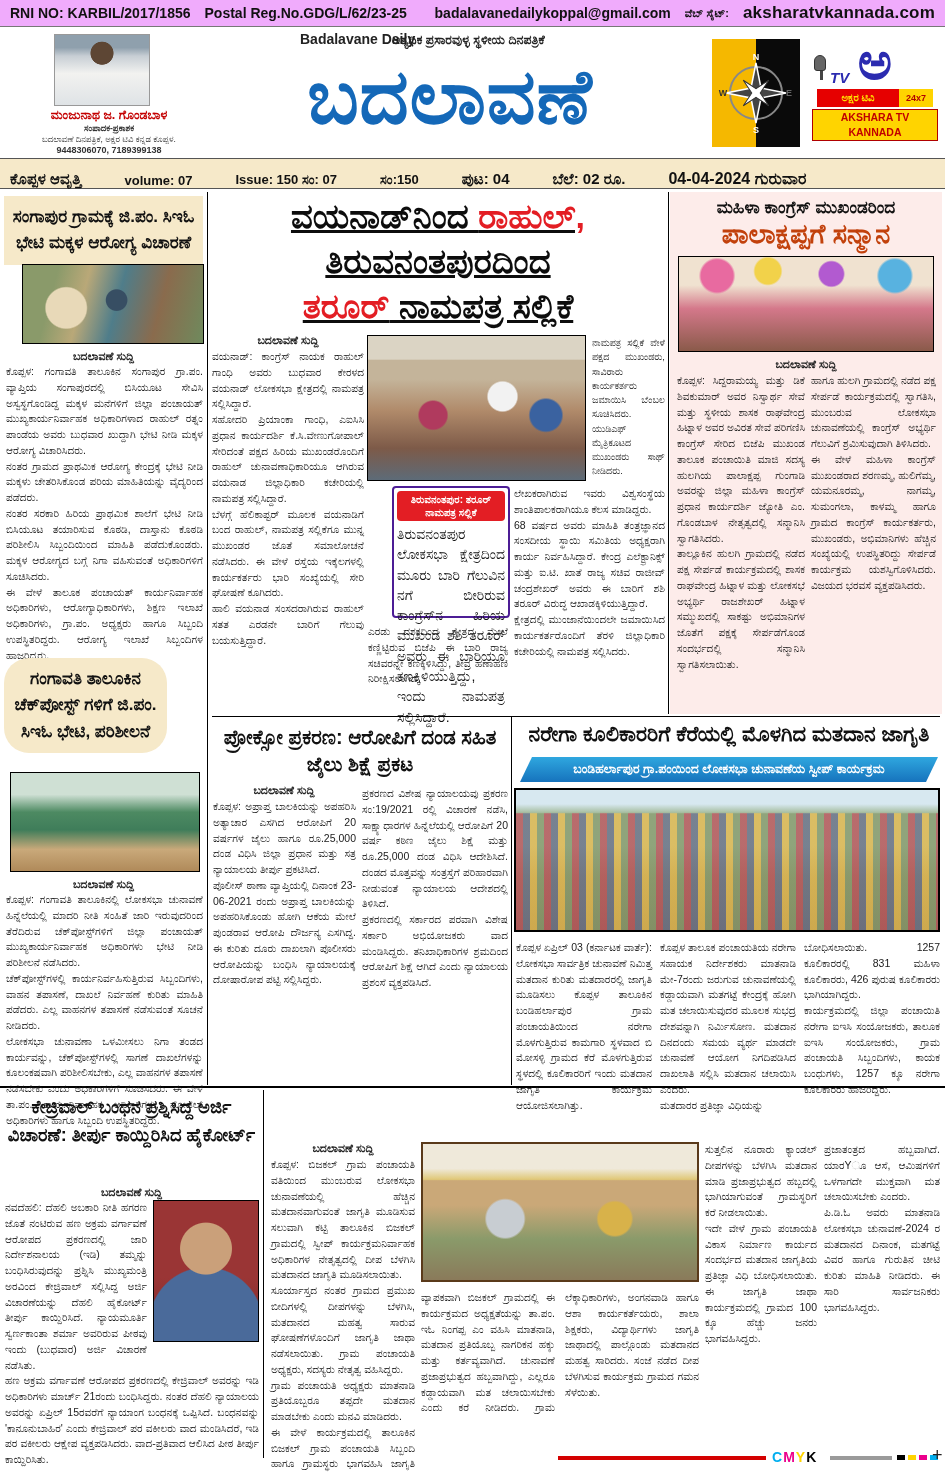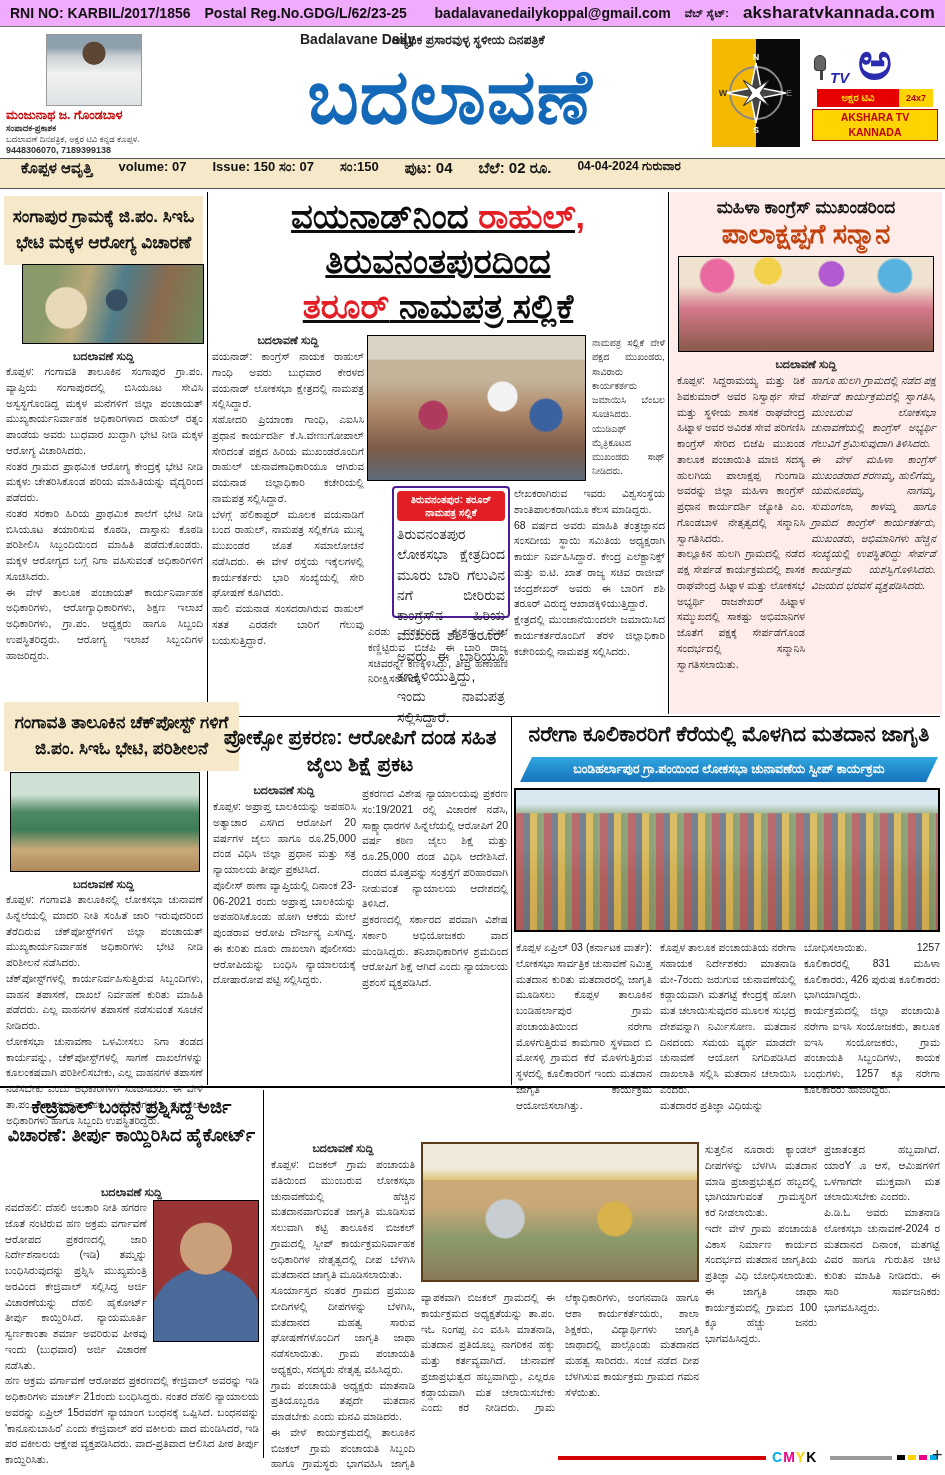--- a/index.html
+++ b/index.html
@@ -17,21 +17,21 @@
   
   #topbar { top:0; left:0; width:945px; height:27px; display:flex; align-items:center; gap:14px; padding:0 10px; border-bottom:1px solid #777; background:#f0abfc; }
   #topbar .t1 { font-weight:bold; font-size:14px; }
   #topbar .t2 { font-weight:bold; font-size:14px; }
   #topbar .t3 { font-weight:bold; font-size:14px; }
   #topbar .t4 { font-weight:bold; font-size:11px; }
   #topbar .t5 { font-weight:bold; font-size:17px; letter-spacing:.2px; }
 
   
   #masthead { top:27px; left:0; width:945px; height:131px; background:#fff; }
-  #editor-box { left:6px; top:3px; width:190px; height:126px; }
+  #editor-box { left:14px; top:3px; width:190px; height:126px; text-align:center; }
   #editor-photo { left:40px; top:4px; width:96px; height:72px;
       background:
         radial-gradient(circle at 50% 26%, #5d4634 0 16%, transparent 17%),
         linear-gradient(180deg,#8fa0ad 0 18%, #c7ced4 30%, #f2f2f0 55%, #dfe3e6 100%);
       border:1px solid #999; }
   .ed-name { margin-top:78px; color:#c40000; font-weight:bold; font-size:12.5px; }
   .ed-role { font-size:8.5px; font-weight:bold; color:#333; }
   .ed-org  { font-size:8.5px; color:#333; }
   .ed-ph   { font-size:9px; font-weight:bold; color:#333; }
   #daily-en { left:300px; top:4px; font-weight:bold; font-size:14px; color:#222; }
@@ -45,24 +45,24 @@
   #akshara .redbox { display:flex; width:116px; margin:2px auto 0; height:18px; }
   #akshara .redbox .l { flex:1; background:#e60000; color:#ffe000; font-weight:bold; font-size:10px; line-height:18px; }
   #akshara .redbox .r { width:34px; background:#ffd400; color:#b00000; font-weight:800; font-size:9px; line-height:18px; }
   #akshara .banner { width:126px; margin-top:2px; background:#ffd400; color:#c00000; font-weight:800; font-size:10.5px; line-height:15px; border:1px solid #b00000; }
   #mic { position:absolute; left:2px; top:20px; width:14px; height:26px; }
   #mic .cap { width:12px; height:16px; background:#666; border-radius:6px 6px 3px 3px; border:1px solid #333; }
   #mic .stem { width:3px; height:9px; background:#444; margin:0 auto; }
 
   
   #infobar { top:158px; left:0; width:945px; height:31px; background:#f6e9c9; border-top:1px solid #555; border-bottom:1px solid #555;
-      display:flex; align-items:flex-start; gap:26px; padding:0 21px; }
+      display:flex; align-items:flex-end; gap:43px; padding:0 10px; }
   #infobar .e  { font-weight:bold; font-size:15px; }
   #infobar .v  { font-weight:bold; font-size:13px; }
-  #infobar .d  { font-weight:bold; font-size:12px; }
+  #infobar .d  { font-weight:bold; font-size:16px; }
 
   .cream-head { background:#f6e9c9; font-weight:bold; text-align:center; font-size:17px; line-height:1.55; padding:8px 4px; }
   .red { color:#e31e24; }
 
   
   #main-headline { left:212px; top:194px; width:452px; text-align:center; font-weight:800; font-size:34px; line-height:1.32; color:#0d0d0d;text-decoration:underline; }
 
   
   #redbox { left:392px; top:486px; width:118px; height:132px; border:2px solid #4c1d95; border-radius:4px; padding:3px; }
   #redbox .lbl { background:#e31e24; color:#fff; font-weight:bold; font-size:10px; line-height:1.3; text-align:center; border-radius:4px; padding:2px 2px; }
@@ -194,21 +194,21 @@
   <div class="abs" id="regmark">+</div>
 
   <div class="abs cream-head" style="left:4px; top:196px; width:199px;">ಸಂಗಾಪುರ ಗ್ರಾಮಕ್ಕೆ ಜಿ.ಪಂ. ಸಿಇಓ ಭೇಟಿ ಮಕ್ಕಳ ಆರೋಗ್ಯ ವಿಚಾರಣೆ</div>
   <div class="abs photo ph-sangapura" style="left:22px; top:264px; width:182px; height:80px;"></div>
   <div class="abs byline" style="left:4px; top:350px; width:199px;">ಬದಲಾವಣೆ ಸುದ್ದಿ</div>
   <div class="abs body-txt" style="left:6px; top:364px; width:197px; height:298px;">ಕೊಪ್ಪಳ: ಗಂಗಾವತಿ ತಾಲೂಕಿನ ಸಂಗಾಪುರ ಗ್ರಾ.ಪಂ. ವ್ಯಾಪ್ತಿಯ ಸಂಗಾಪುರದಲ್ಲಿ ಬಿಸಿಯೂಟ ಸೇವಿಸಿ ಅಸ್ವಸ್ಥಗೊಂಡಿದ್ದ ಮಕ್ಕಳ ಮನೆಗಳಿಗೆ ಜಿಲ್ಲಾ ಪಂಚಾಯತ್ ಮುಖ್ಯಕಾರ್ಯನಿರ್ವಾಹಕ ಅಧಿಕಾರಿಗಳಾದ ರಾಹುಲ್ ರತ್ನಂ ಪಾಂಡೆಯ ಅವರು ಬುಧವಾರ ಖುದ್ದಾಗಿ ಭೇಟಿ ನೀಡಿ ಮಕ್ಕಳ ಆರೋಗ್ಯ ವಿಚಾರಿಸಿದರು.
     ನಂತರ ಗ್ರಾಮದ ಪ್ರಾಥಮಿಕ ಆರೋಗ್ಯ ಕೇಂದ್ರಕ್ಕೆ ಭೇಟಿ ನೀಡಿ ಮಕ್ಕಳು ಚೇತರಿಸಿಕೊಂಡ ಪರಿಯ ಮಾಹಿತಿಯನ್ನು ವೈದ್ಯರಿಂದ ಪಡೆದರು.
     ನಂತರ ಸರಕಾರಿ ಹಿರಿಯ ಪ್ರಾಥಮಿಕ ಶಾಲೆಗೆ ಭೇಟಿ ನೀಡಿ ಬಿಸಿಯೂಟ ತಯಾರಿಸುವ ಕೊಠಡಿ, ದಾಸ್ತಾನು ಕೊಠಡಿ ಪರಿಶೀಲಿಸಿ ಸಿಬ್ಬಂದಿಯಿಂದ ಮಾಹಿತಿ ಪಡೆದುಕೊಂಡರು. ಮಕ್ಕಳ ಆರೋಗ್ಯದ ಬಗ್ಗೆ ನಿಗಾ ವಹಿಸುವಂತೆ ಅಧಿಕಾರಿಗಳಿಗೆ ಸೂಚಿಸಿದರು.
     ಈ ವೇಳೆ ತಾಲೂಕ ಪಂಚಾಯತ್ ಕಾರ್ಯನಿರ್ವಾಹಕ ಅಧಿಕಾರಿಗಳು, ಆರೋಗ್ಯಾಧಿಕಾರಿಗಳು, ಶಿಕ್ಷಣ ಇಲಾಖೆ ಅಧಿಕಾರಿಗಳು, ಗ್ರಾ.ಪಂ. ಅಧ್ಯಕ್ಷರು ಹಾಗೂ ಸಿಬ್ಬಂದಿ ಉಪಸ್ಥಿತರಿದ್ದರು. ಆರೋಗ್ಯ ಇಲಾಖೆ ಸಿಬ್ಬಂದಿಗಳ ಹಾಜರಿದ್ದರು.</div>
 
-  <div class="abs cream-head" style="left:4px; top:702px; width:235px;">ಗಂಗಾವತಿ ತಾಲೂಕಿನ ಚೆಕ್‌ಪೋಸ್ಟ್ ಗಳಿಗೆ ಜಿ.ಪಂ. ಸಿಇಓ ಭೇಟಿ, ಪರಿಶೀಲನೆ</div>
+  <div class="abs cream-head" style="left:4px; top:658px; width:163px;border-radius:25px;">ಗಂಗಾವತಿ ತಾಲೂಕಿನ ಚೆಕ್‌ಪೋಸ್ಟ್ ಗಳಿಗೆ ಜಿ.ಪಂ. ಸಿಇಓ ಭೇಟಿ, ಪರಿಶೀಲನೆ</div>
   <div class="abs photo ph-checkpost" style="left:10px; top:772px; width:190px; height:100px;"></div>
   <div class="abs byline" style="left:4px; top:878px; width:199px;">ಬದಲಾವಣೆ ಸುದ್ದಿ</div>
   <div class="abs body-txt" style="left:6px; top:892px; width:197px; height:190px;">ಕೊಪ್ಪಳ: ಗಂಗಾವತಿ ತಾಲೂಕಿನಲ್ಲಿ ಲೋಕಸಭಾ ಚುನಾವಣೆ ಹಿನ್ನೆಲೆಯಲ್ಲಿ ಮಾದರಿ ನೀತಿ ಸಂಹಿತೆ ಜಾರಿ ಇರುವುದರಿಂದ ತೆರೆದಿರುವ ಚೆಕ್‌ಪೋಸ್ಟ್‌ಗಳಿಗೆ ಜಿಲ್ಲಾ ಪಂಚಾಯತ್ ಮುಖ್ಯಕಾರ್ಯನಿರ್ವಾಹಕ ಅಧಿಕಾರಿಗಳು ಭೇಟಿ ನೀಡಿ ಪರಿಶೀಲನೆ ನಡೆಸಿದರು.
     ಚೆಕ್‌ಪೋಸ್ಟ್‌ಗಳಲ್ಲಿ ಕಾರ್ಯನಿರ್ವಹಿಸುತ್ತಿರುವ ಸಿಬ್ಬಂದಿಗಳು, ವಾಹನ ತಪಾಸಣೆ, ದಾಖಲೆ ನಿರ್ವಹಣೆ ಕುರಿತು ಮಾಹಿತಿ ಪಡೆದರು. ಎಲ್ಲ ವಾಹನಗಳ ತಪಾಸಣೆ ನಡೆಸುವಂತೆ ಸೂಚನೆ ನೀಡಿದರು.
     ಲೋಕಸಭಾ ಚುನಾವಣಾ ಒಳಮೀಸಲು ನಿಗಾ ತಂಡದ ಕಾರ್ಯವನ್ನು, ಚೆಕ್‌ಪೋಸ್ಟ್‌ಗಳಲ್ಲಿ ಸಾಗಣೆ ದಾಖಲೆಗಳನ್ನು ಕೂಲಂಕಷವಾಗಿ ಪರಿಶೀಲಿಸಬೇಕು, ಎಲ್ಲ ವಾಹನಗಳ ತಪಾಸಣೆ ನಡೆಸಬೇಕು ಎಂದು ಅಧಿಕಾರಿಗಳಿಗೆ ಸೂಚಿಸಿದರು. ಈ ವೇಳೆ ತಾ.ಪಂ. ಕಾರ್ಯನಿರ್ವಾಹಕ ಅಧಿಕಾರಿಗಳು, ನೋಡಲ್ ಅಧಿಕಾರಿಗಳು ಹಾಗೂ ಸಿಬ್ಬಂದಿ ಉಪಸ್ಥಿತರಿದ್ದರು.</div>
 
   <div id="main-headline" class="abs">
     <span>ವಯನಾಡ್‌ನಿಂದ </span><span class="red">ರಾಹುಲ್,</span><br>
     <span>ತಿರುವನಂತಪುರದಿಂದ</span><br>
     <span class="red">ತರೂರ್</span><span> ನಾಮಪತ್ರ ಸಲ್ಲಿಕೆ</span>
@@ -229,21 +229,21 @@
     ಕ್ಷೇತ್ರದಲ್ಲಿ ಮುಂಜಾನೆಯಿಂದಲೇ ಜಮಾಯಿಸಿದ ಕಾರ್ಯಕರ್ತರೊಂದಿಗೆ ತೆರಳಿ ಜಿಲ್ಲಾಧಿಕಾರಿ ಕಚೇರಿಯಲ್ಲಿ ನಾಮಪತ್ರ ಸಲ್ಲಿಸಿದರು.</div>
   <div class="abs body-txt" style="left:368px; top:624px; width:140px; height:88px;">ಎರಡು ದಶಕದಿಂದ ಕ್ಷೇತ್ರದ ಮೇಲೆ ಕಣ್ಣಿಟ್ಟಿರುವ ಬಿಜೆಪಿ ಈ ಬಾರಿ ರಾಜ್ಯ ಸಚಿವರನ್ನೇ ಕಣಕ್ಕಿಳಿಸಿದ್ದು, ತೀವ್ರ ಹಣಾಹಣಿ ನಿರೀಕ್ಷಿಸಲಾಗಿದೆ.</div>
 
   <div id="mahila" class="abs">
     <div class="h1">ಮಹಿಳಾ ಕಾಂಗ್ರೆಸ್ ಮುಖಂಡರಿಂದ</div>
     <div class="h2">ಪಾಲಾಕ್ಷಪ್ಪಗೆ ಸನ್ಮಾನ</div>
     <div class="photo ph-palakshappa" style="position:absolute; left:8px; top:64px; width:256px; height:96px;"></div>
     <div class="byline" style="position:absolute; left:0; top:166px; width:272px;">ಬದಲಾವಣೆ ಸುದ್ದಿ</div>
     <div class="body-txt" style="position:absolute; left:7px; top:181px; width:128px; height:334px;">ಕೊಪ್ಪಳ: ಸಿದ್ದರಾಮಯ್ಯ ಮತ್ತು ಡಿಕೆ ಶಿವಕುಮಾರ್ ಅವರ ನಿಸ್ವಾರ್ಥ ಸೇವೆ ಮತ್ತು ಸ್ಥಳೀಯ ಶಾಸಕ ರಾಘವೇಂದ್ರ ಹಿಟ್ನಾಳ ಅವರ ಅವಿರತ ಸೇವೆ ಪರಿಗಣಿಸಿ ಕಾಂಗ್ರೆಸ್ ಸೇರಿದ ಬಿಜೆಪಿ ಮುಖಂಡ ತಾಲೂಕ ಪಂಚಾಯಿತಿ ಮಾಜಿ ಸದಸ್ಯ ಹುಲಗಿಯ ಪಾಲಾಕ್ಷಪ್ಪ ಗುಂಗಾಡಿ ಅವರನ್ನು ಜಿಲ್ಲಾ ಮಹಿಳಾ ಕಾಂಗ್ರೆಸ್ ಪ್ರಧಾನ ಕಾರ್ಯದರ್ಶಿ ಜ್ಯೋತಿ ಎಂ. ಗೊಂಡಬಾಳ ನೇತೃತ್ವದಲ್ಲಿ ಸನ್ಮಾನಿಸಿ ಸ್ವಾಗತಿಸಿದರು.
     ತಾಲ್ಲೂಕಿನ ಹುಲಗಿ ಗ್ರಾಮದಲ್ಲಿ ನಡೆದ ಪಕ್ಷ ಸೇರ್ಪಡೆ ಕಾರ್ಯಕ್ರಮದಲ್ಲಿ ಶಾಸಕ ರಾಘವೇಂದ್ರ ಹಿಟ್ನಾಳ ಮತ್ತು ಲೋಕಸಭೆ ಅಭ್ಯರ್ಥಿ ರಾಜಶೇಖರ್ ಹಿಟ್ನಾಳ ಸಮ್ಮುಖದಲ್ಲಿ ಸಾಕಷ್ಟು ಅಭಿಮಾನಿಗಳ ಜೊತೆಗೆ ಪಕ್ಷಕ್ಕೆ ಸೇರ್ಪಡೆಗೊಂಡ ಸಂದರ್ಭದಲ್ಲಿ ಸನ್ಮಾನಿಸಿ ಸ್ವಾಗತಿಸಲಾಯಿತು.</div>
-    <div class="body-txt" style="position:absolute; left:141px; top:181px; width:125px; height:334px;font-style:italic;">ಹಾಗೂ ಹುಲಗಿ ಗ್ರಾಮದಲ್ಲಿ ನಡೆದ ಪಕ್ಷ ಸೇರ್ಪಡೆ ಕಾರ್ಯಕ್ರಮದಲ್ಲಿ ಸ್ವಾಗತಿಸಿ, ಮುಂಬರುವ ಲೋಕಸಭಾ ಚುನಾವಣೆಯಲ್ಲಿ ಕಾಂಗ್ರೆಸ್ ಅಭ್ಯರ್ಥಿ ಗೆಲುವಿಗೆ ಶ್ರಮಿಸುವುದಾಗಿ ತಿಳಿಸಿದರು.
+    <div class="body-txt" style="position:absolute; left:141px; top:181px; width:125px; height:334px;">ಹಾಗೂ ಹುಲಗಿ ಗ್ರಾಮದಲ್ಲಿ ನಡೆದ ಪಕ್ಷ ಸೇರ್ಪಡೆ ಕಾರ್ಯಕ್ರಮದಲ್ಲಿ ಸ್ವಾಗತಿಸಿ, ಮುಂಬರುವ ಲೋಕಸಭಾ ಚುನಾವಣೆಯಲ್ಲಿ ಕಾಂಗ್ರೆಸ್ ಅಭ್ಯರ್ಥಿ ಗೆಲುವಿಗೆ ಶ್ರಮಿಸುವುದಾಗಿ ತಿಳಿಸಿದರು.
     ಈ ವೇಳೆ ಮಹಿಳಾ ಕಾಂಗ್ರೆಸ್ ಮುಖಂಡರಾದ ಶರಣಮ್ಮ, ಹುಲಿಗೆಮ್ಮ, ಯಮನೂರಮ್ಮ, ನಾಗಮ್ಮ, ಸುಮಂಗಲಾ, ಕಾಳಮ್ಮ ಹಾಗೂ ಗ್ರಾಮದ ಕಾಂಗ್ರೆಸ್ ಕಾರ್ಯಕರ್ತರು, ಮುಖಂಡರು, ಅಭಿಮಾನಿಗಳು ಹೆಚ್ಚಿನ ಸಂಖ್ಯೆಯಲ್ಲಿ ಉಪಸ್ಥಿತರಿದ್ದು ಸೇರ್ಪಡೆ ಕಾರ್ಯಕ್ರಮ ಯಶಸ್ವಿಗೊಳಿಸಿದರು. ವಿಜಯದ ಭರವಸೆ ವ್ಯಕ್ತಪಡಿಸಿದರು.</div>
   </div>
 
   <div class="abs" style="left:212px; top:724px; width:296px; text-align:center; font-weight:800; font-size:20px; line-height:1.35;">ಪ್ರೋಕ್ಸೋ ಪ್ರಕರಣ: ಆರೋಪಿಗೆ ದಂಡ ಸಹಿತ ಜೈಲು ಶಿಕ್ಷೆ ಪ್ರಕಟ</div>
   <div class="abs byline" style="left:212px; top:784px; width:144px;">ಬದಲಾವಣೆ ಸುದ್ದಿ</div>
   <div class="abs body-txt" style="left:213px; top:799px; width:143px; height:284px;">ಕೊಪ್ಪಳ: ಅಪ್ರಾಪ್ತ ಬಾಲಕಿಯನ್ನು ಅಪಹರಿಸಿ ಅತ್ಯಾಚಾರ ಎಸಗಿದ ಆರೋಪಿಗೆ 20 ವರ್ಷಗಳ ಜೈಲು ಹಾಗೂ ರೂ.25,000 ದಂಡ ವಿಧಿಸಿ ಜಿಲ್ಲಾ ಪ್ರಧಾನ ಮತ್ತು ಸತ್ರ ನ್ಯಾಯಾಲಯ ತೀರ್ಪು ಪ್ರಕಟಿಸಿದೆ.
     ಪೊಲೀಸ್ ಠಾಣಾ ವ್ಯಾಪ್ತಿಯಲ್ಲಿ ದಿನಾಂಕ 23-06-2021 ರಂದು ಅಪ್ರಾಪ್ತ ಬಾಲಕಿಯನ್ನು ಅಪಹರಿಸಿಕೊಂಡು ಹೋಗಿ ಆಕೆಯ ಮೇಲೆ ಪುಂಡರಾವ ಆರೋಪಿ ದೌರ್ಜನ್ಯ ಎಸಗಿದ್ದ. ಈ ಕುರಿತು ದೂರು ದಾಖಲಾಗಿ ಪೊಲೀಸರು ಆರೋಪಿಯನ್ನು ಬಂಧಿಸಿ ನ್ಯಾಯಾಲಯಕ್ಕೆ ದೋಷಾರೋಪ ಪಟ್ಟಿ ಸಲ್ಲಿಸಿದ್ದರು.</div>
   <div class="abs body-txt" style="left:362px; top:786px; width:146px; height:297px;">ಪ್ರಕರಣದ ವಿಶೇಷ ನ್ಯಾಯಾಲಯವು ಪ್ರಕರಣ ಸಂ:19/2021 ರಲ್ಲಿ ವಿಚಾರಣೆ ನಡೆಸಿ, ಸಾಕ್ಷ್ಯಾಧಾರಗಳ ಹಿನ್ನೆಲೆಯಲ್ಲಿ ಆರೋಪಿಗೆ 20 ವರ್ಷ ಕಠಿಣ ಜೈಲು ಶಿಕ್ಷೆ ಮತ್ತು ರೂ.25,000 ದಂಡ ವಿಧಿಸಿ ಆದೇಶಿಸಿದೆ. ದಂಡದ ಮೊತ್ತವನ್ನು ಸಂತ್ರಸ್ತೆಗೆ ಪರಿಹಾರವಾಗಿ ನೀಡುವಂತೆ ನ್ಯಾಯಾಲಯ ಆದೇಶದಲ್ಲಿ ತಿಳಿಸಿದೆ.
     ಪ್ರಕರಣದಲ್ಲಿ ಸರ್ಕಾರದ ಪರವಾಗಿ ವಿಶೇಷ ಸರ್ಕಾರಿ ಅಭಿಯೋಜಕರು ವಾದ ಮಂಡಿಸಿದ್ದರು. ತನಿಖಾಧಿಕಾರಿಗಳ ಶ್ರಮದಿಂದ ಆರೋಪಿಗೆ ಶಿಕ್ಷೆ ಆಗಿದೆ ಎಂದು ನ್ಯಾಯಾಲಯ ಪ್ರಶಂಸೆ ವ್ಯಕ್ತಪಡಿಸಿದೆ.</div>
 

